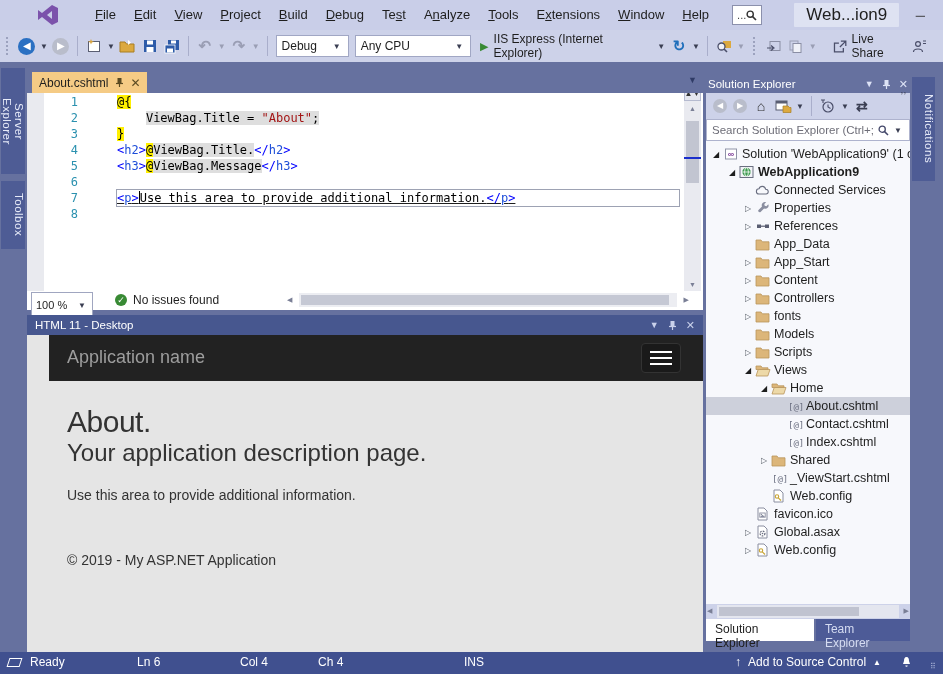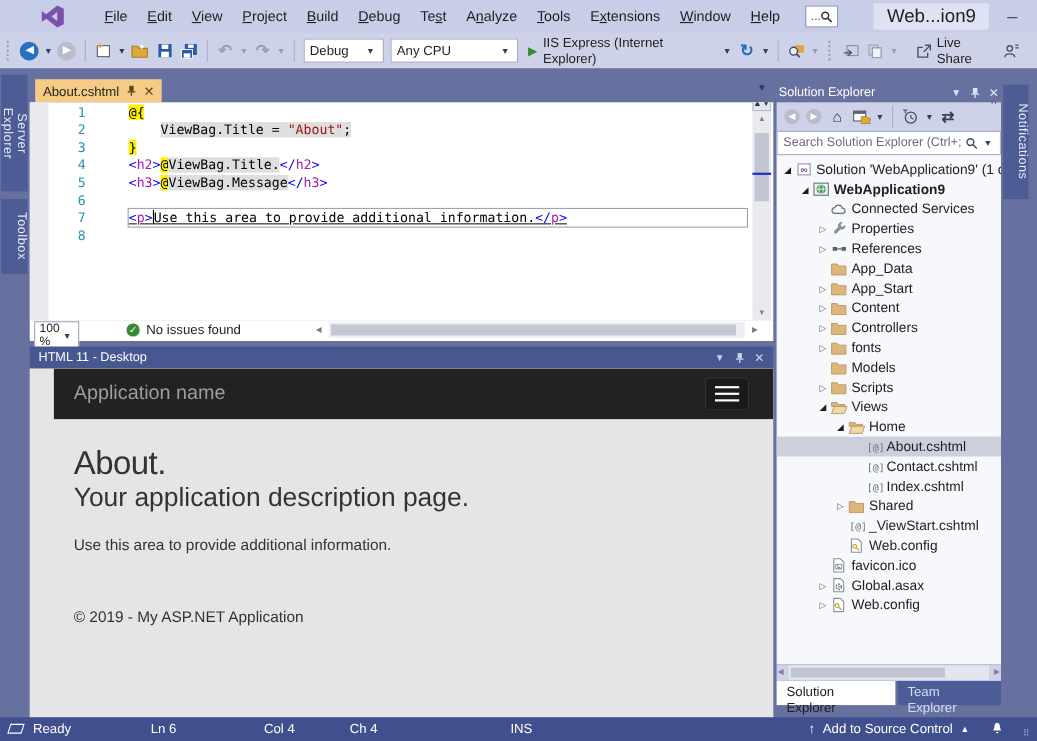--- a/index.html
+++ b/index.html
@@ -52,31 +52,31 @@
   .editor-body { position:relative; height:198px; background:#fff; overflow:hidden; }
   .bp-margin { position:absolute; left:0; top:0; bottom:0; width:17px; background:#E9EAEF; }
   .linenos { position:absolute; left:17px; top:1px; width:42px; text-align:right; padding-right:8px; font-family:"DejaVu Sans Mono", monospace; font-size:12px; line-height:16px; color:#2B91AF; }
   .code { position:absolute; left:90px; right:24px; top:1px; font-family:"DejaVu Sans Mono", monospace; font-size:12px; line-height:16px; white-space:pre; }
   .code .line { height:16px; position:relative; }
   .code .line.cur { outline:1px solid #9DA2B3;text-decoration:underline; }
   .seg-hl { background:#FFF000; color:#000; }
   .seg-cb { background:#DEDEDE; color:#000; }
   .seg-cs { background:#DEDEDE; color:#A31515; }
   .seg-tb { color:#0000FF; }
-  .seg-tn { color:#a21caf; }
+  .seg-tn { color:#1d4ed8; }
   .seg-pl { color:#000; }
   .caret-bar { display:inline-block; width:1px; height:13px; background:#000; vertical-align:-2px; }
   .vscroll { position:absolute; right:2px; top:0; bottom:0; width:17px; background:#E9EAF0; }
   .split-handle { position:absolute; right:0px; top:-8px; width:17px; height:16px; background:#E4E6EF; border:1px solid #B5BACF; display:flex; align-items:center; justify-content:center; font-size:8px; color:#333; }
   .vs-up { position:absolute; top:12px; left:0; right:0; text-align:center; font-size:7px; color:#7A7F96; }
   .vs-down { position:absolute; bottom:3px; left:0; right:0; text-align:center; font-size:7px; color:#7A7F96; }
   .vs-thumb { position:absolute; left:2px; right:2px; top:28px; height:62px; background:#C2C5D1; }
   .vs-marker { position:absolute; left:0; right:0; top:64px; height:2px; background:#1A2ECC; }
   .editor-sbar { position:relative; height:19px; background:#FFFFFF; font-size:12px; }
-  .zoom-combo { position:absolute; left:4px; top:1px; width:41px; height:17px; background:#fff; border:1px solid #A0A6C0; display:flex; align-items:center; justify-content:space-between; padding:12px 4px; font-size:11px; }
+  .zoom-combo { position:absolute; left:4px; top:1px; width:62px; height:17px; background:#fff; border:1px solid #A0A6C0; display:flex; align-items:center; justify-content:space-between; padding:12px 4px; font-size:11px; }
   .issues { position:absolute; left:88px; top:2px; display:flex; align-items:center; }
   .issue-dot { width:12px; height:12px; border-radius:50%; background:#388A34; color:#fff; font-size:9px; line-height:12px; text-align:center; margin-right:6px; }
   .hscroll { position:absolute; left:260px; right:14px; top:2px; height:14px; }
   .hs-arrow { position:absolute; top:3px; font-size:7px; color:#7A7F96; }
   .hs-track { position:absolute; left:12px; right:12px; top:0; height:14px; background:#ECEDF2; }
   .hs-thumb { position:absolute; left:2px; right:8px; top:2px; height:10px; background:#C5C8D4; }
 
   
   .html-pane { position:absolute; left:27px; top:315px; width:676px; height:337px; }
   .pane-title { height:20px; background:#47578F; color:#fff; font-size:11.5px; display:flex; align-items:center; padding:0 8px; }

